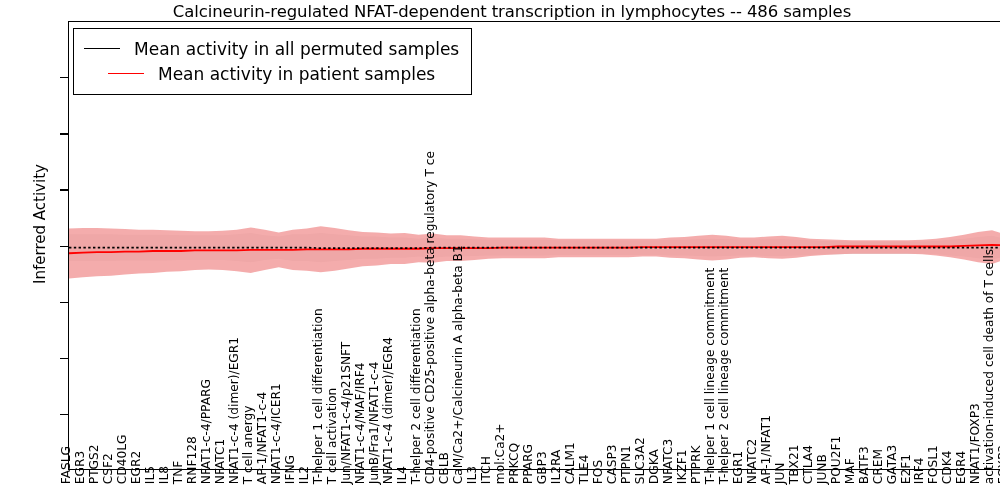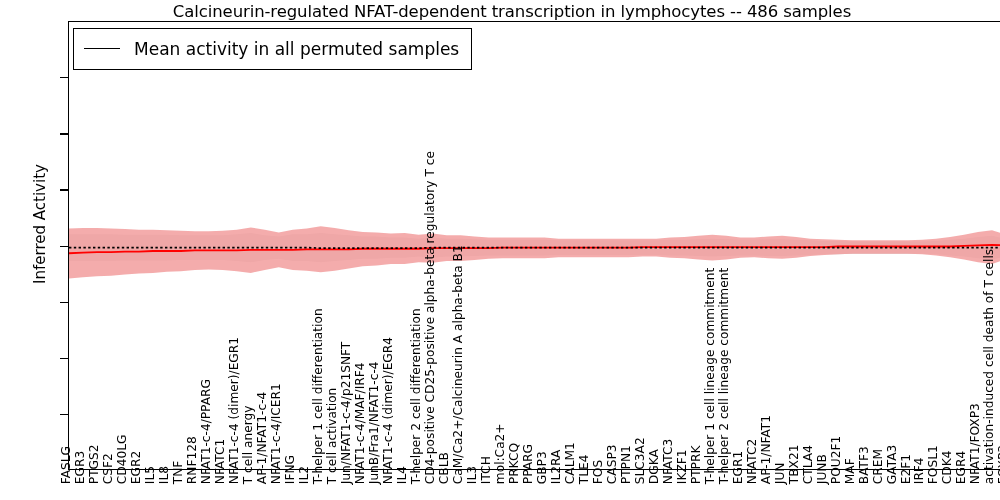--- a/index.html
+++ b/index.html
@@ -128,20 +128,24 @@
       <g id="line-permuted">
           <path d="M0.00 225.62 L13.99 225.62 L27.97 225.62 L41.96 225.62 L55.94 225.62 L69.93 225.62 L83.91 225.62 L97.90 225.62 L111.88 225.62 L125.87 225.62 L139.85 225.62 L153.84 225.62 L167.82 225.62 L181.81 225.62 L195.79 225.62 L209.78 225.62 L223.76 225.62 L237.75 225.62 L251.73 226.18 L265.72 226.18 L279.70 226.18 L293.69 226.18 L307.67 226.18 L321.66 226.18 L335.64 226.18 L349.63 226.18 L363.61 225.62 L377.60 225.62 L391.58 225.62 L405.57 225.62 L419.55 225.62 L433.54 225.62 L447.52 225.62 L461.51 225.62 L475.49 225.62 L489.48 225.62 L503.46 225.62 L517.45 225.62 L531.43 225.62 L545.42 225.62 L559.40 225.62 L573.39 225.62 L587.37 225.62 L601.36 225.62 L615.34 225.62 L629.33 225.62 L643.31 225.62 L657.30 225.62 L671.28 225.62 L685.27 225.62 L699.25 225.62 L713.24 225.62 L727.22 225.62 L741.21 225.62 L755.19 225.62 L769.18 225.62 L783.16 225.62 L797.15 225.62 L811.13 225.62 L825.12 225.62 L839.10 225.62 L853.09 225.62 L867.07 225.62 L881.06 225.62 L895.04 225.62 L909.03 225.62 L923.01 225.62 L937.00 225.62 " fill="none" stroke="#000000" stroke-width="1.7" stroke-dasharray="2.4,2.4"></path>
         </g>
     </svg>
   </div>
 
   <div id="legend-box">
     <div class="legend-row">
       <span class="legend-swatch"></span>
       <span class="legend-text">Mean activity in all permuted samples</span>
+    </div>
+    <div class="legend-row">
+      <span class="legend-swatch red"></span>
+      <span class="legend-text">Mean activity in patient samples</span>
     </div>
   </div>
 
   <div id="xlabels-holder">
       <div class="xlabel-rot" style="left: 60.4px; top: 472px;">FASLG</div>
       <div class="xlabel-rot" style="left: 74.3851px; top: 472px;">EGR3</div>
       <div class="xlabel-rot" style="left: 88.3701px; top: 472px;">PTGS2</div>
       <div class="xlabel-rot" style="left: 102.355px; top: 472px;">CSF2</div>
       <div class="xlabel-rot" style="left: 116.34px; top: 472px;">CD40LG</div>
       <div class="xlabel-rot" style="left: 130.325px; top: 472px;">EGR2</div>

